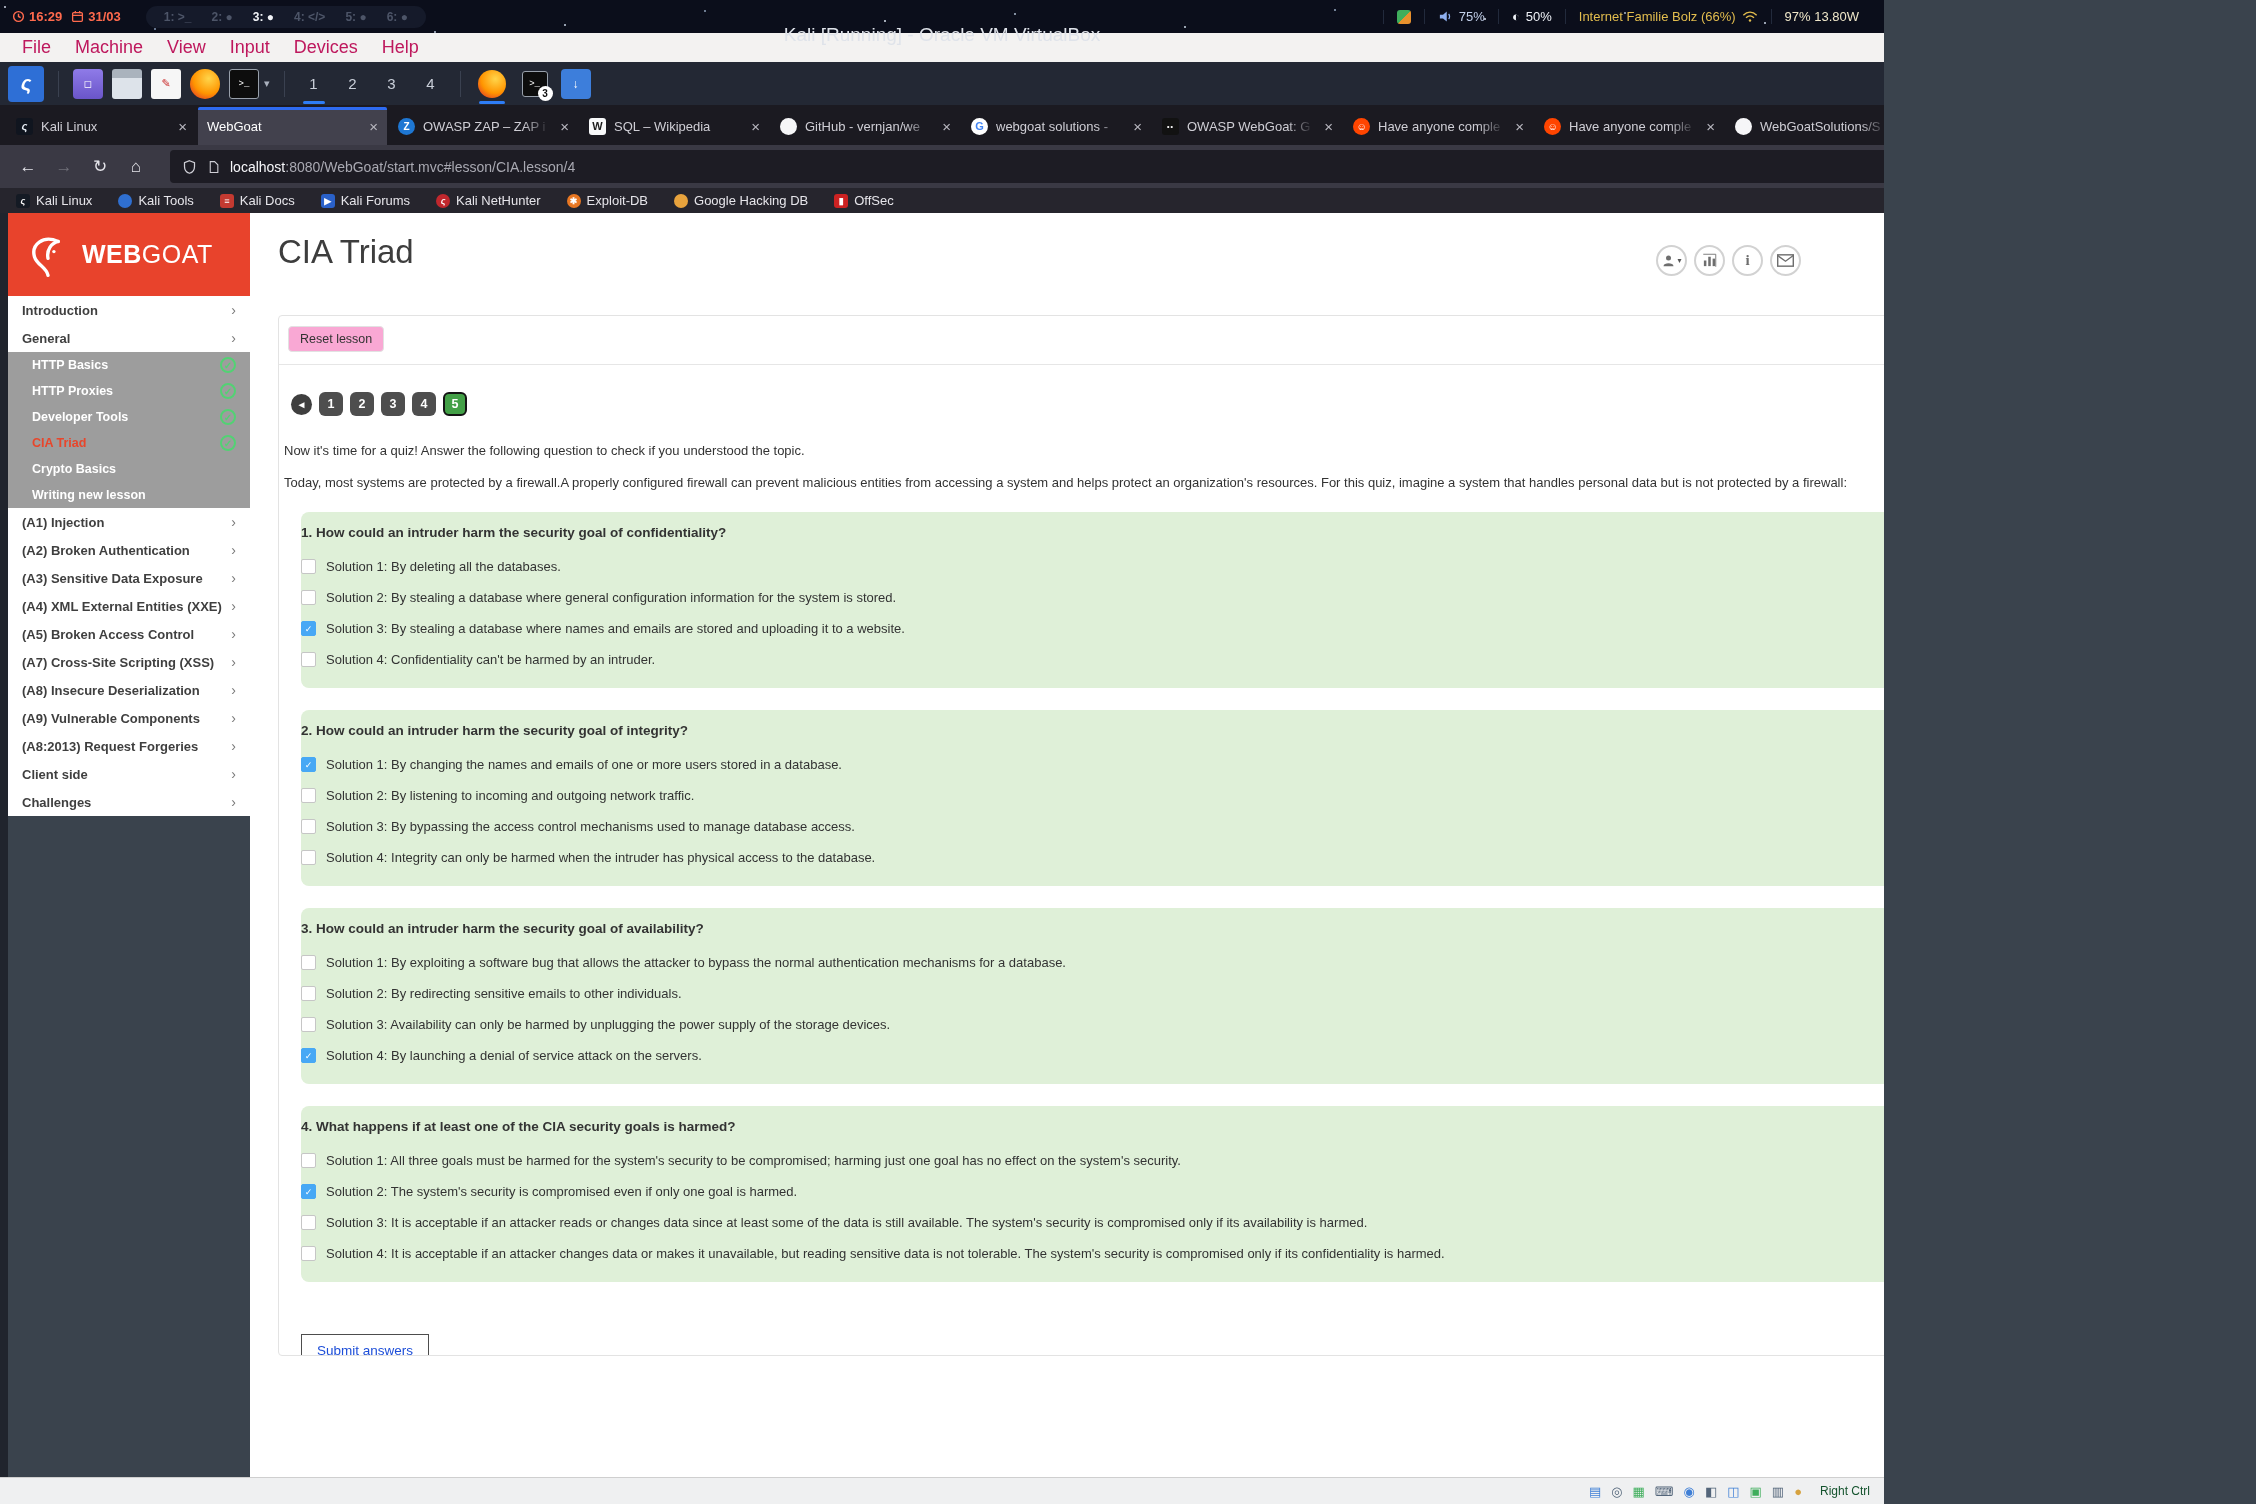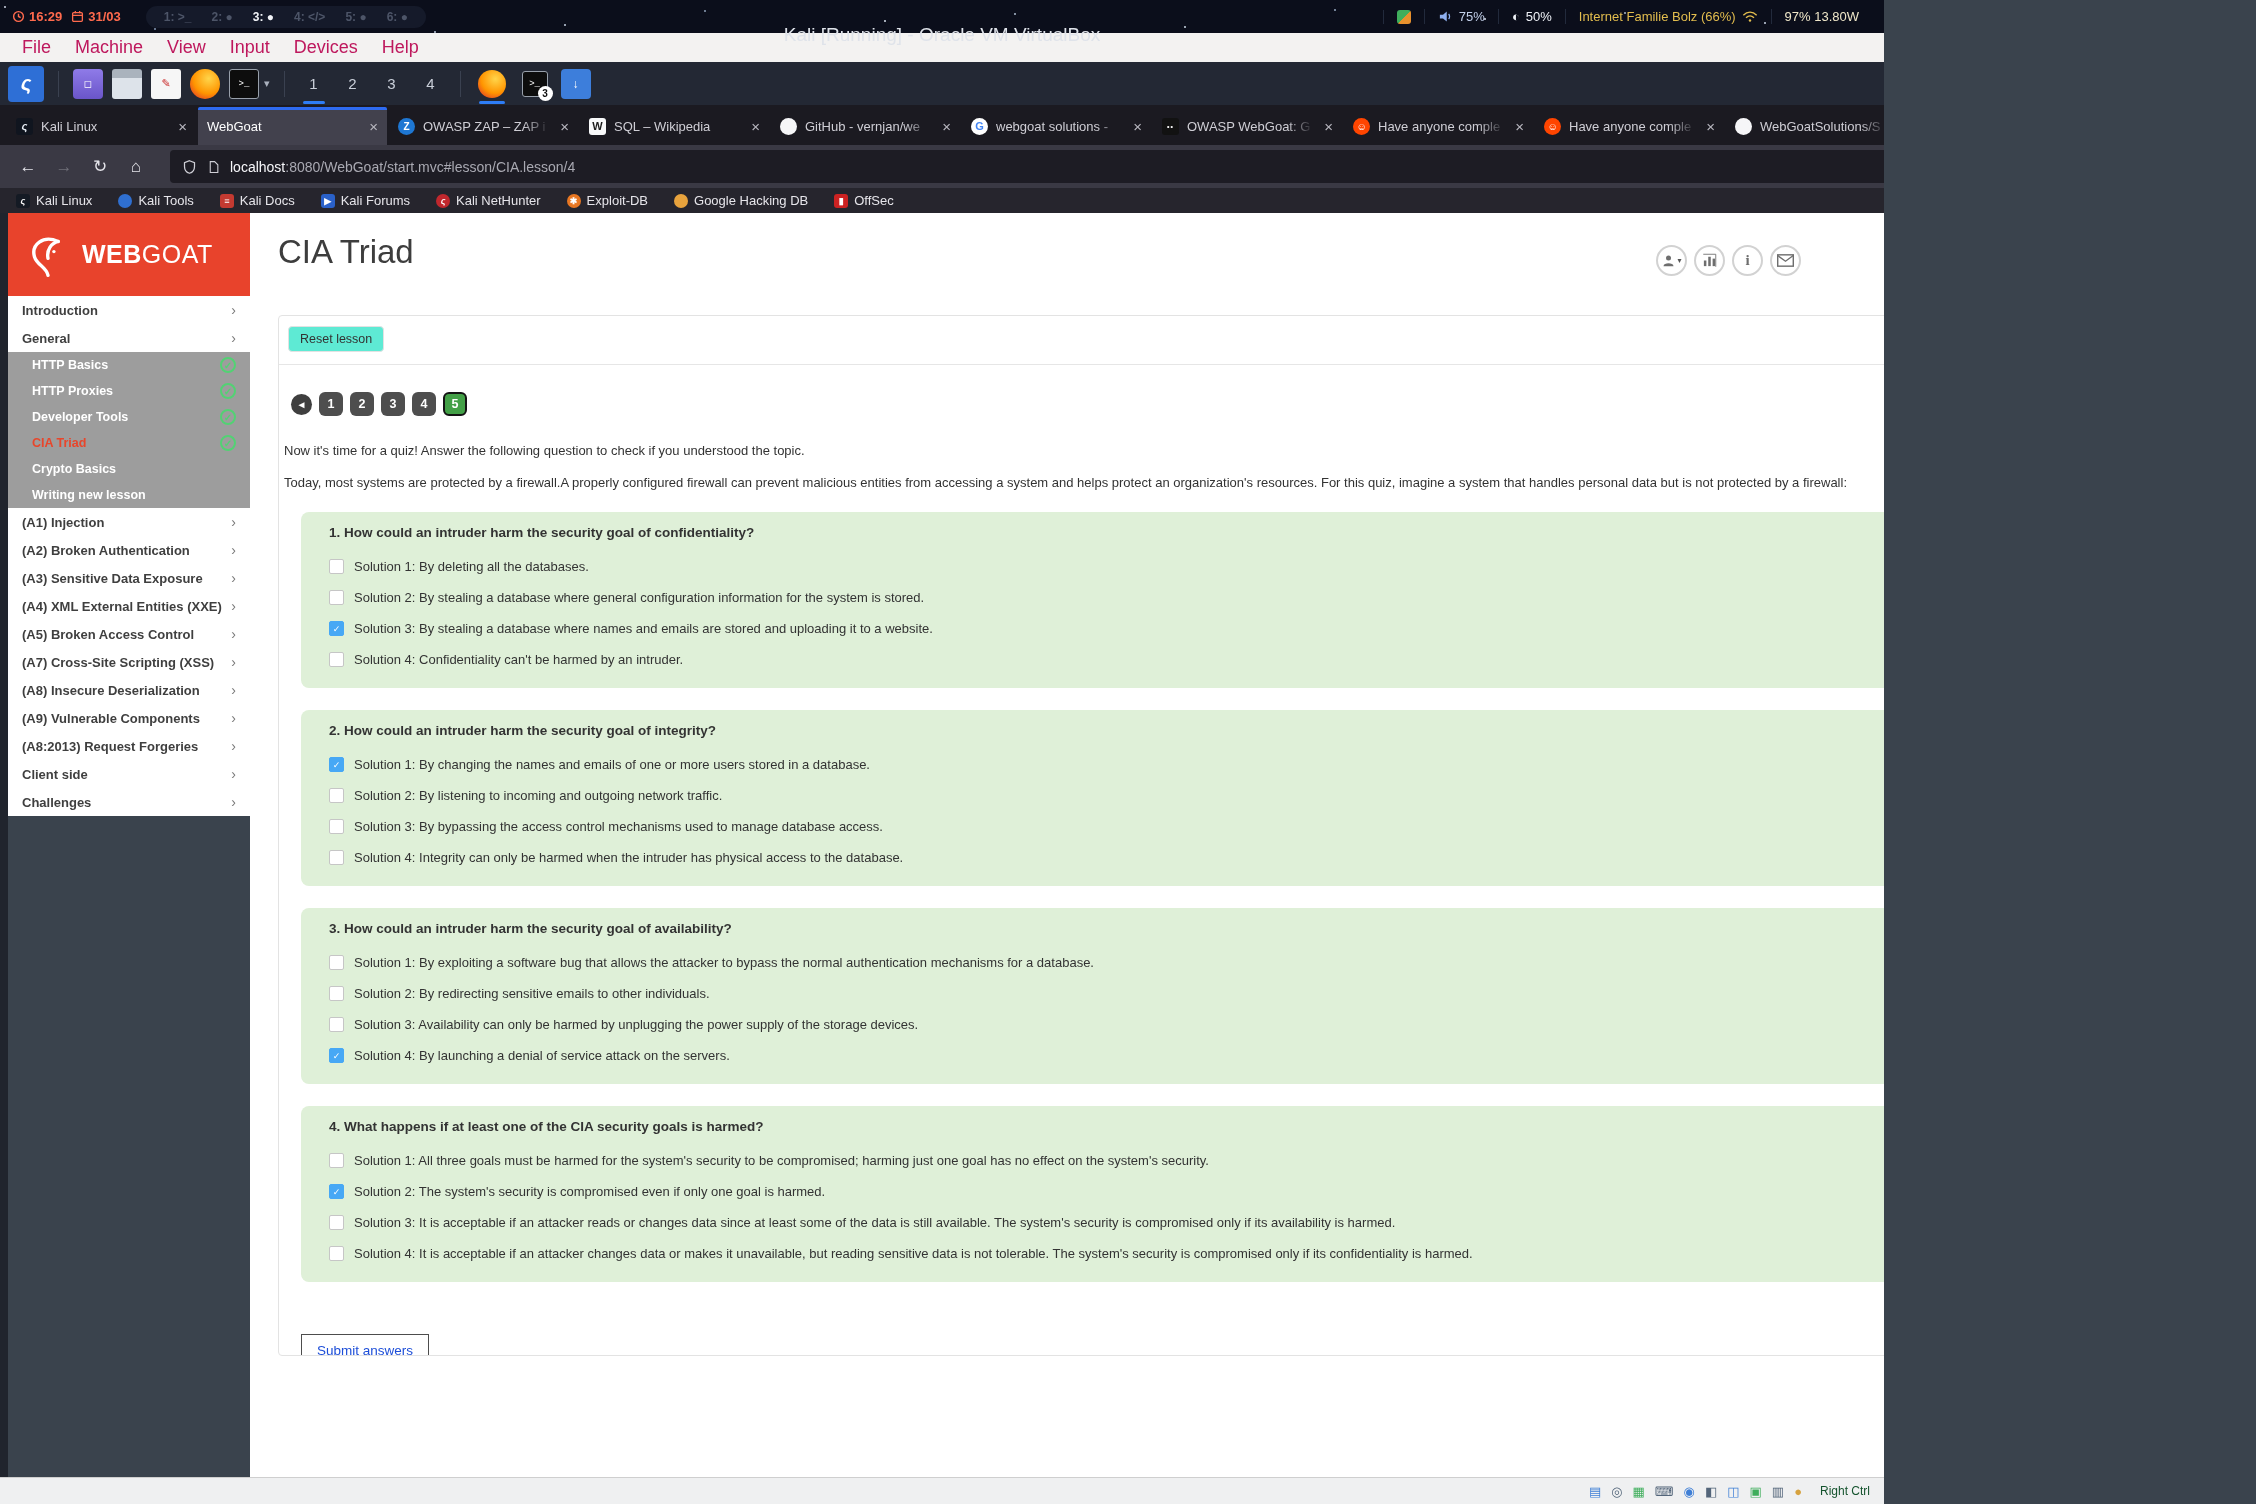--- a/index.html
+++ b/index.html
@@ -139,31 +139,31 @@
   .page-title { position:absolute; left:28px; top:20px; font-size:33px; color:#3d3d3d; font-weight:500; }
   .header-btns { position:absolute; top:32px; right:83px; display:flex; gap:7px; }
   .hbtn { width:31px; height:31px; border:2px solid #d2d2d2; border-radius:50%; display:flex;
     align-items:center; justify-content:center; color:#6e6e6e; gap:1px; background:#fff; }
   .hbtn .i-txt { font-size:15px; font-weight:bold; font-family:"Liberation Serif",serif; }
   .hbtn .caret { font-size:8px; color:#555; }
 
   .card { position:absolute; left:28px; top:102px; width:1842px; height:1041px; background:#fff;
     border:1px solid #e3e3e3; border-radius:4px; overflow:hidden; }
   .reset-row { padding:10px 0 12px 9px; border-bottom:1px solid #e6e6e6; }
-  .reset-btn { display:inline-block; background:#5eead4; border:1px solid #e2e2e2; border-radius:4px;
+  .reset-btn { display:inline-block; background:#f9a8d4; border:1px solid #e2e2e2; border-radius:4px;
     font-size:12.5px; color:#333; padding:5px 11px; }
   .pagi { display:flex; align-items:center; gap:7px; margin:27px 0 0 12px; }
   .pagi-back { width:21px; height:21px; border-radius:50%; background:#3f3f3f; color:#fff;
     font-size:10px; display:flex; align-items:center; justify-content:center; }
   .pg { width:24px; height:24px; border-radius:6px; background:#4e4e4e; color:#fff; font-size:12.5px;
     font-weight:bold; display:flex; align-items:center; justify-content:center; }
   .pg.active { background:#43a047; border:2px solid #141414; }
   .intro { margin:27px 0 0 5px; font-size:13px; color:#333; white-space:nowrap; }
   .intro.second { margin-top:17px; }
-  .qbox { margin:22px 20px 18px 22px; background:#dff0d8; border-radius:8px; padding:13px 28px 7px; }
+  .qbox { margin:22px 20px 18px 22px; background:#dff0d8; border-radius:8px; padding:13px 0 7px; }
   .qhead { font-size:13.5px; font-weight:bold; color:#333; margin-bottom:17px; }
   .opt { display:flex; align-items:center; gap:10px; margin-bottom:12px; font-size:13px; color:#333; height:19px; }
   .cb { width:15px; height:15px; background:#fff; border:1px solid #c6c6c6; border-radius:2px; flex:none;
     display:flex; align-items:center; justify-content:center; font-size:9px; color:transparent; }
   .cb.checked { background:#47a8f5; border-color:#47a8f5; color:#fff; }
   .submit-btn { display:inline-block; margin:34px 0 0 22px; background:#fff; border:1px solid #4d4d4d;
     font-size:13.5px; color:#1d4ed8; padding:8px 15px; }
 
   
   .statusbar { position:absolute; bottom:0; left:0; right:0; height:27px; background:#eff0f1;

